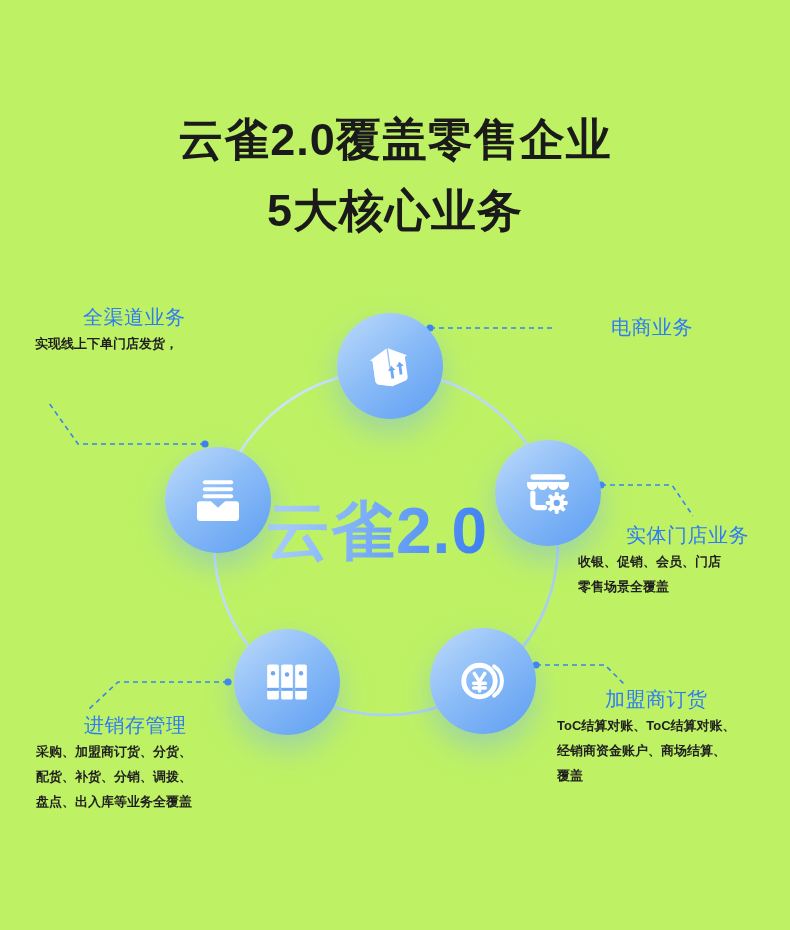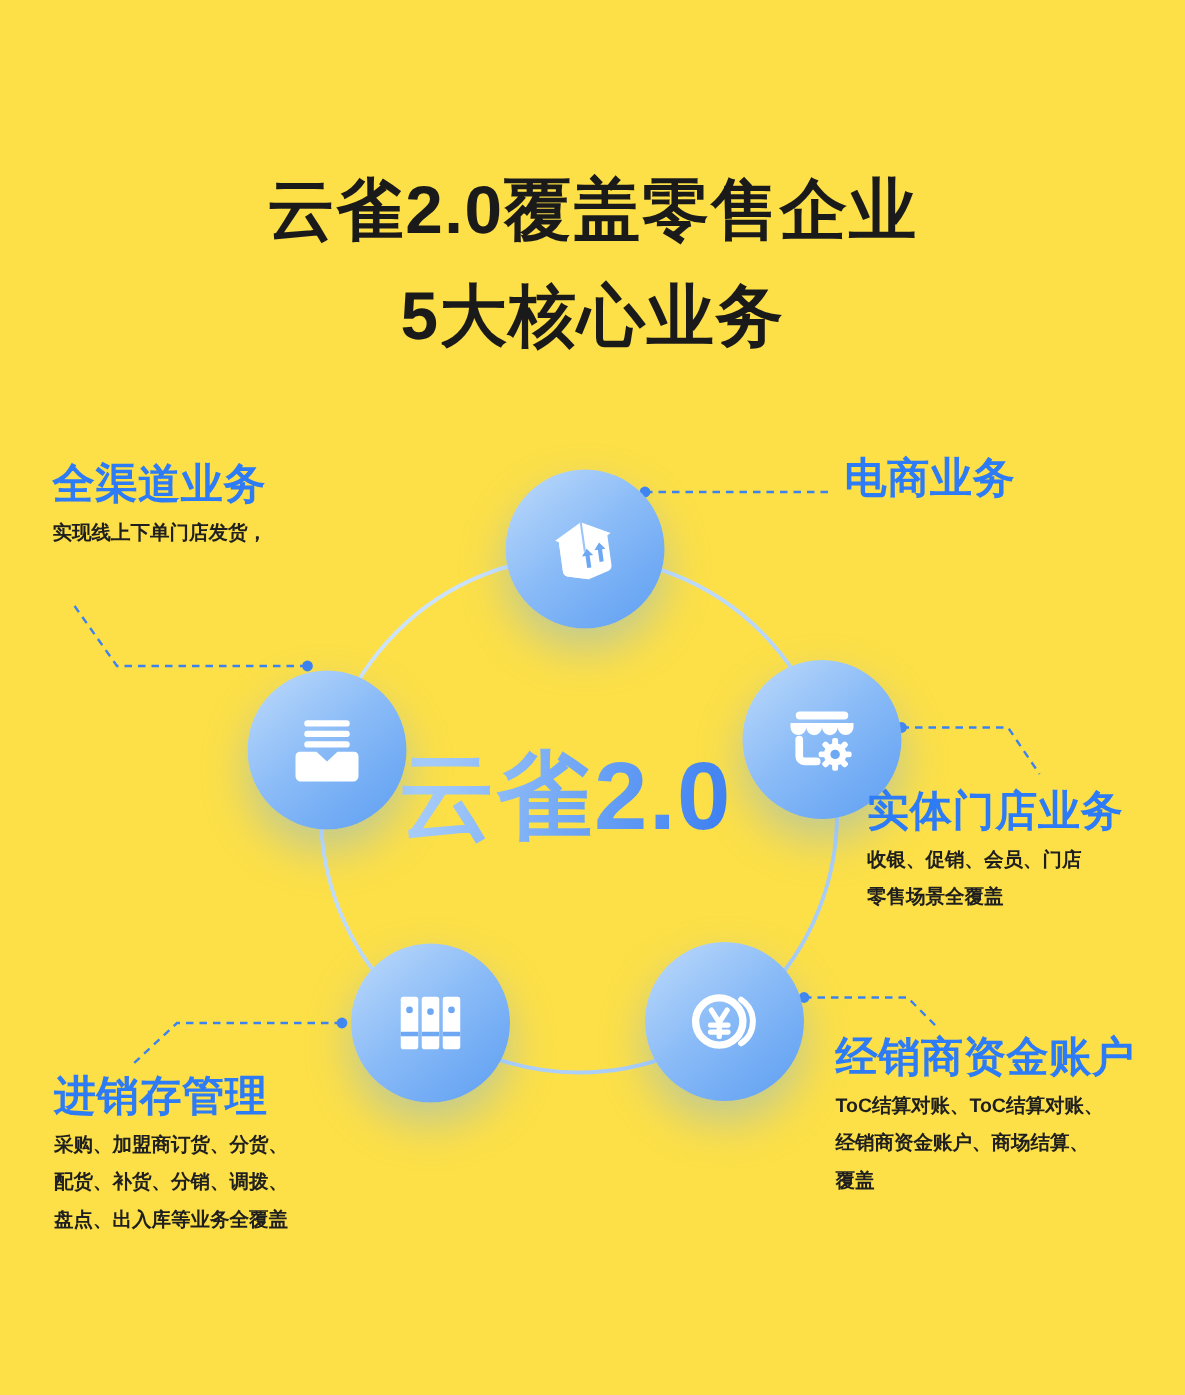--- a/index.html
+++ b/index.html
@@ -4,21 +4,21 @@
 <style>
   * { margin: 0; padding: 0; box-sizing: border-box; }
   html, body { background: #fff; }
   body { font-family: "Liberation Sans", "DejaVu Sans", sans-serif; }
 
   .stage {
     position: relative;
     width: 790px;
     height: 930px;
     margin: 0 auto;
-    background: #fde047;
+    background: #bef264;
     overflow: hidden;
   }
 
   
   .headline {
     position: absolute;
     top: 104px; left: 0; right: 0;
     text-align: center;
     color: var(--headline_text, #1a1a1a);
     font-weight: 800;
@@ -70,35 +70,36 @@
   .node-ecommerce     { left: 337px; top: 313px; }
   .node-omni          { left: 165px; top: 447px; }
   .node-store         { left: 495px; top: 440px; }
   .node-inventory     { left: 234px; top: 629px; }
   .node-finance       { left: 430px; top: 628px; }
 
   
   .label-block { position: absolute; z-index: 3; }
   .label-title {
     color: var(--accent_blue, #2e7bf6);
-    font-size: 28px;
-    font-weight: 700;
+    font-size: 20px;
+    font-weight: 400;
     letter-spacing: 0.5px;
     white-space: nowrap;
+    margin-left: 48px;
   }
   .label-desc {
     margin-top: 0;
     color: var(--desc_text, #1f1f1f);
     font-size: 13px;
     font-weight: 600;
     line-height: 25px;
     white-space: nowrap;
   }
   .lb-omni      { left: 35px;  top: 304px; }
-  .lb-ecommerce { left: 563px; top: 300px; text-align: center; }
+  .lb-ecommerce { left: 563px; top: 314px; text-align: center; }
   .lb-store     { left: 578px; top: 522px; }
   .lb-inventory { left: 36px;  top: 712px; }
   .lb-finance   { left: 557px; top: 686px; }
 </style>
 </head>
 <body>
 
 <div class="stage">
 
   <div class="headline">
@@ -230,21 +231,21 @@
 
   <div class="label-block lb-store">
     <div class="label-title">实体门店业务</div>
     <div class="label-desc">
       <div>收银、促销、会员、门店</div>
       <div>零售场景全覆盖</div>
     </div>
   </div>
 
   <div class="label-block lb-finance">
-    <div class="label-title">经销商资金账户</div>
+    <div class="label-title">加盟商订货</div>
     <div class="label-desc">
       <div>ToC结算对账、ToC结算对账、</div>
       <div>经销商资金账户、商场结算、</div>
       <div>覆盖</div>
     </div>
   </div>
 
 </div>
 
 </body></html>

